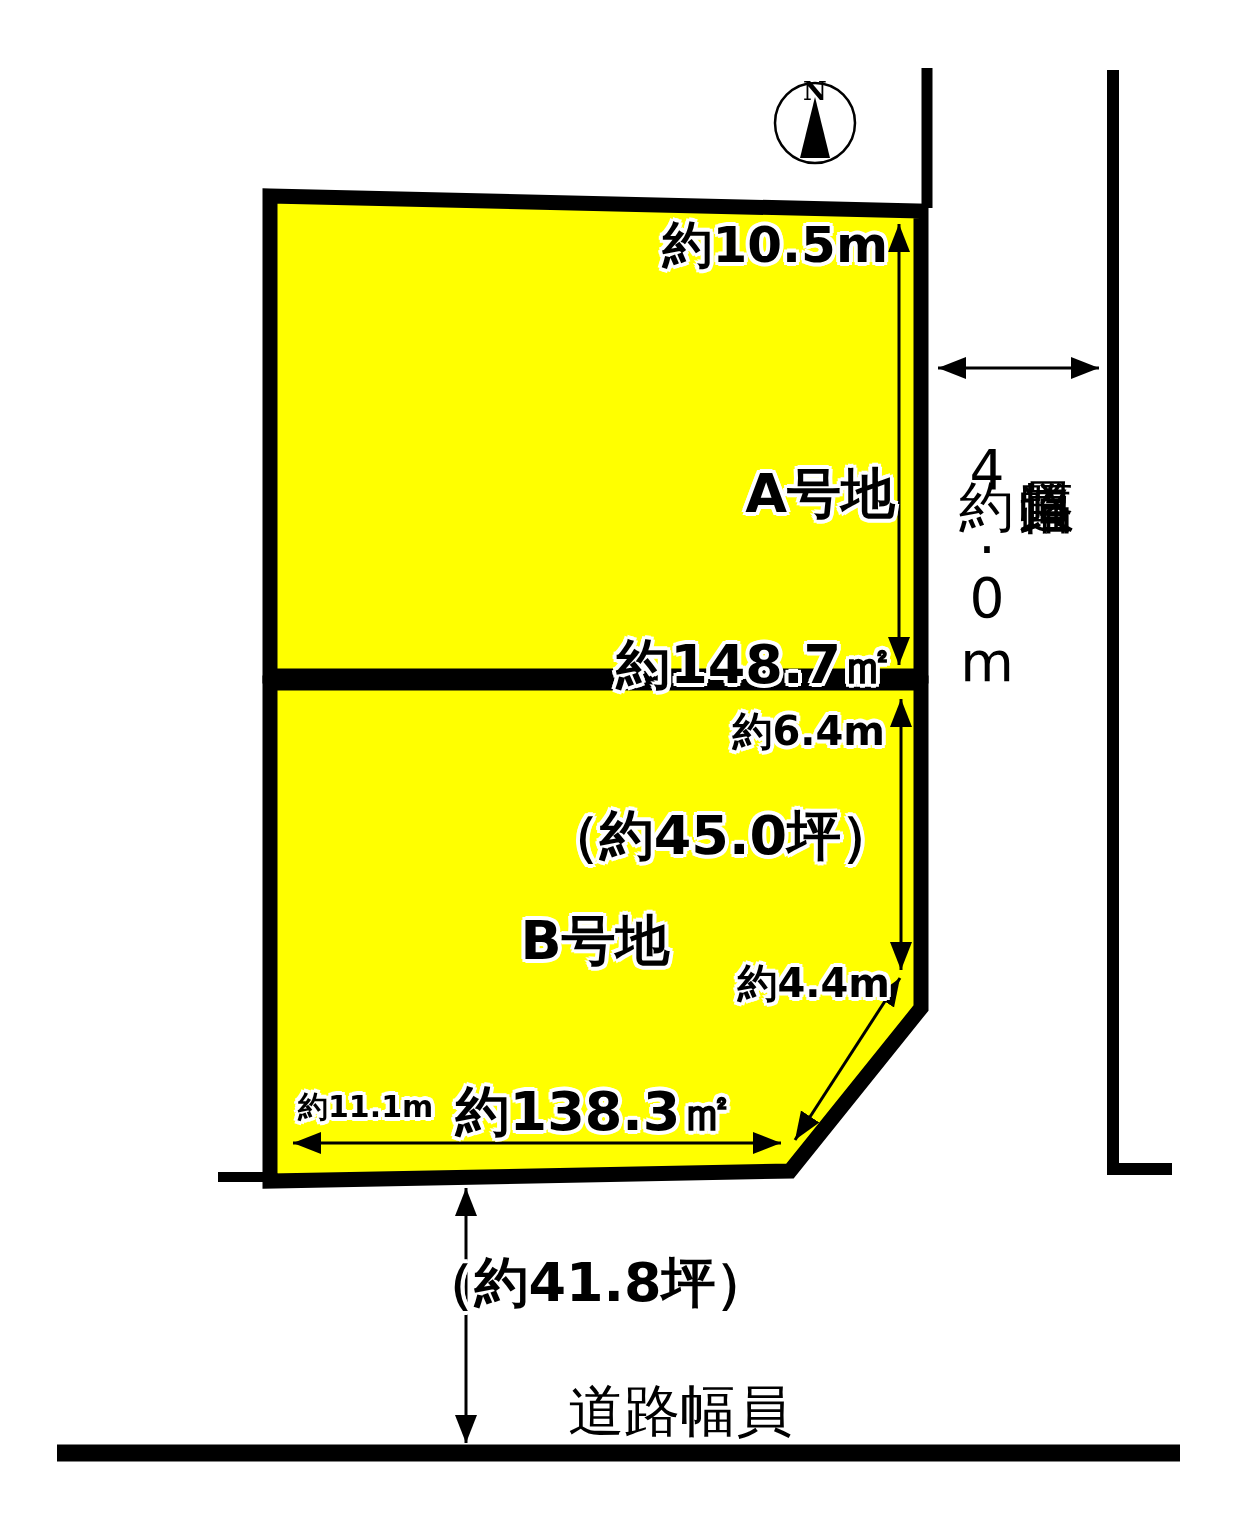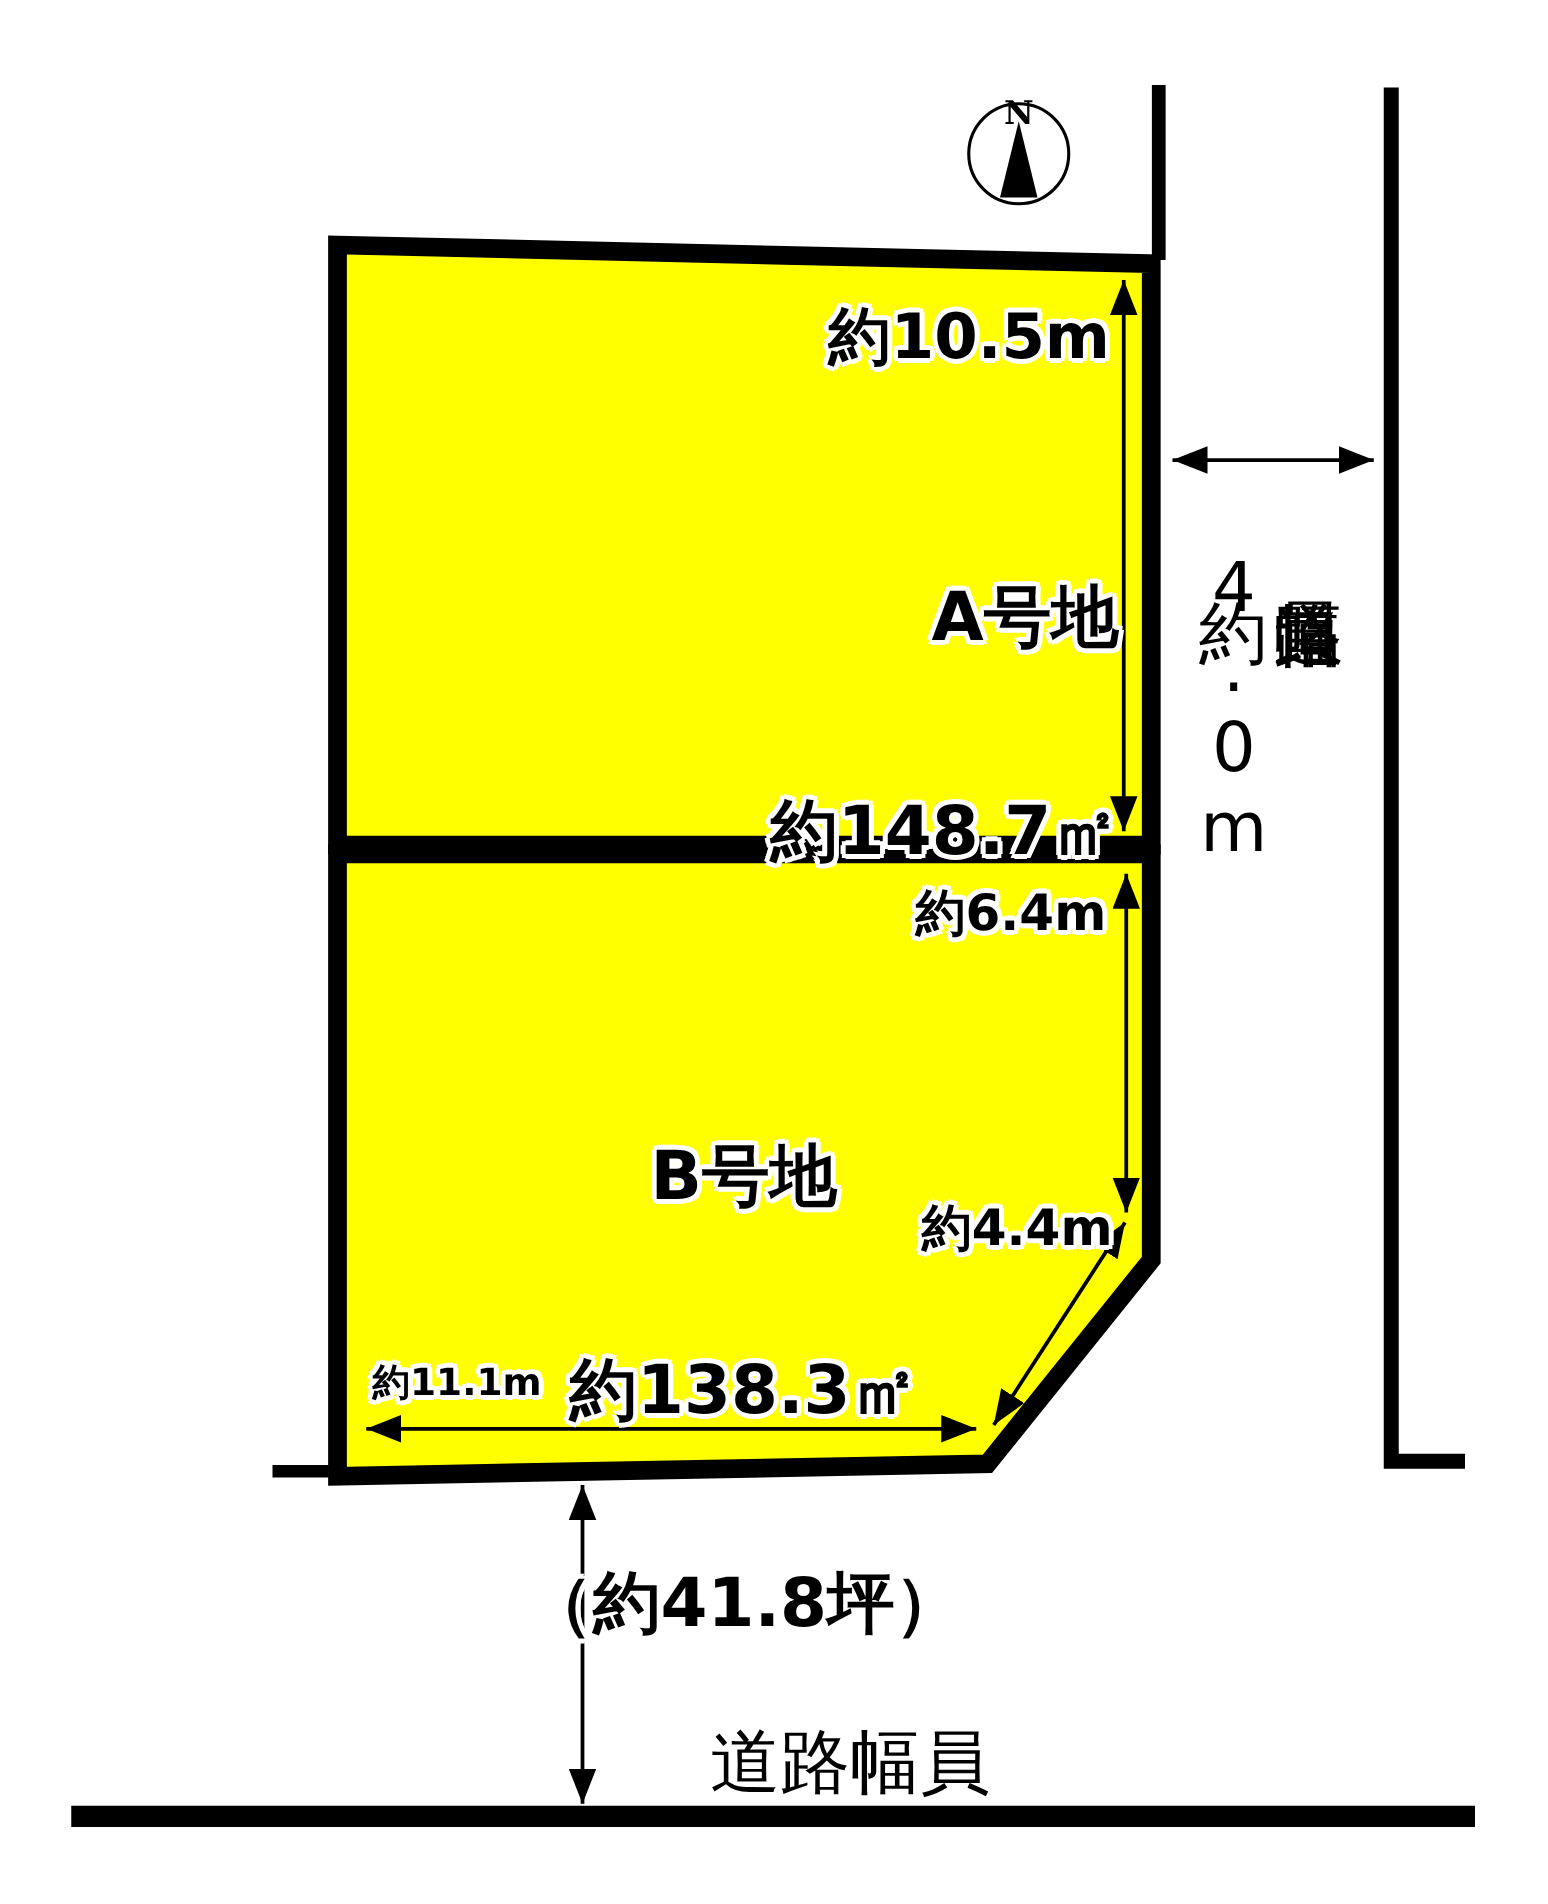--- a/index.html
+++ b/index.html
@@ -55,22 +55,23 @@
     <line x1="900" y1="978" x2="795" y2="1140" stroke="#000" stroke-width="3" marker-start="url(#arr)" marker-end="url(#arr)"></line>
     <line x1="293" y1="1143" x2="781" y2="1143" stroke="#000" stroke-width="3" marker-start="url(#arr)" marker-end="url(#arr)"></line>
     <line x1="466" y1="1188" x2="466" y2="1443" stroke="#000" stroke-width="3" marker-start="url(#arr)" marker-end="url(#arr)"></line>
   </svg>
 
   <div class="txt compass-n" style="left:800px;top:76px;width:30px;text-align:center;">N</div>
 
   <div class="txt lot-label halo" style="left:295px;top:351px;text-align:right;">
     <div>A号地</div>
     <div>約148.7㎡</div>
+    <div>（約45.0坪）</div>
   </div>
-  <div class="txt dim halo" style="right:350px;top:244px;font-size:50px;">約10.5m</div>
+  <div class="txt dim halo" style="right:350px;top:220px;font-size:50px;">約10.5m</div>
 
   <div class="txt lot-label halo" style="left:295px;top:798px;">
     <div>B号地</div>
     <div>約138.3㎡</div>
     <div>（約41.8坪）</div>
   </div>
   <div class="txt dim halo" style="right:353px;top:706px;">約6.4m</div>
   <div class="txt dim halo" style="right:348px;top:958px;">約4.4m</div>
   <div class="txt dim halo" style="left:298px;top:1082px;font-size:30px;">約11.1m</div>
 

